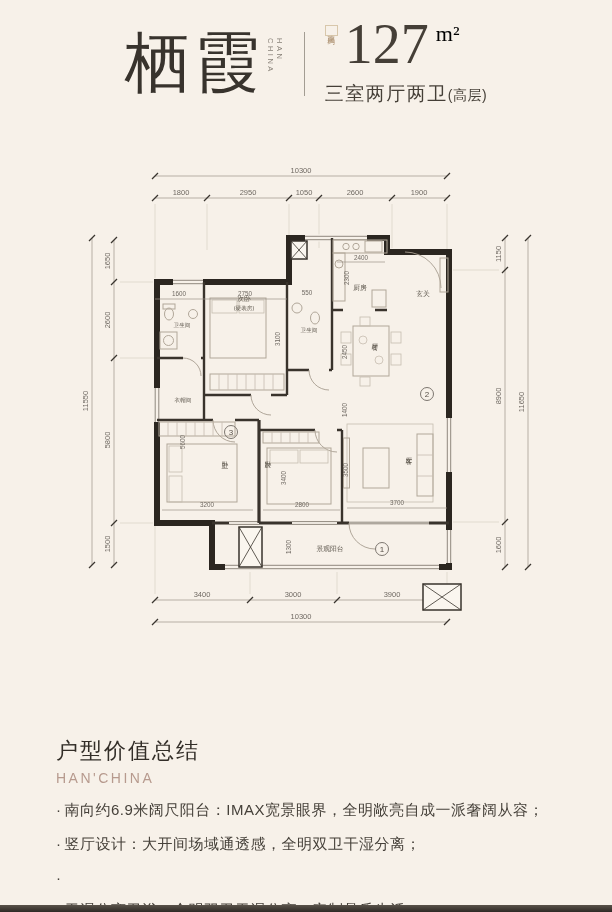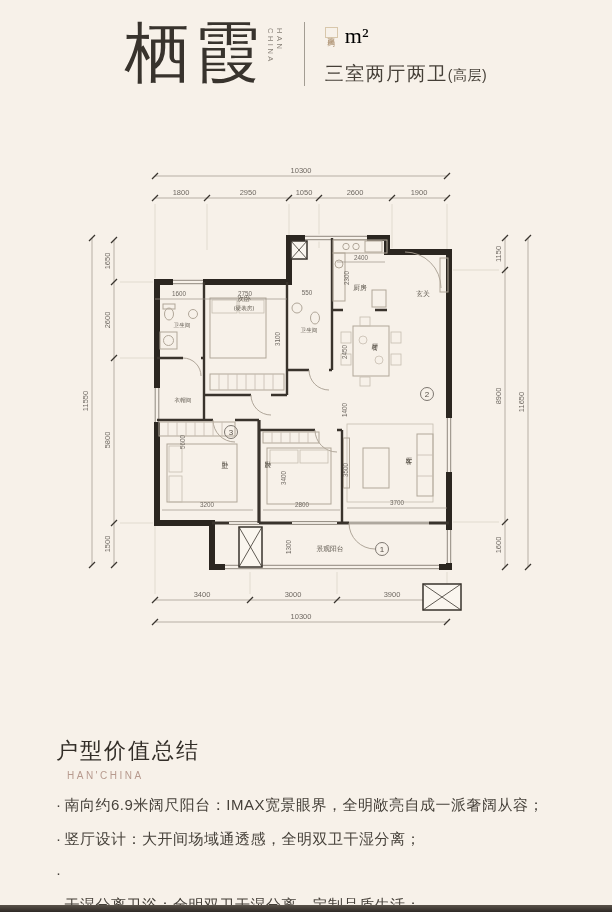--- a/index.html
+++ b/index.html
@@ -41,41 +41,42 @@
   .winbg{fill:#f7f1e9;stroke:none;}
   .hatch{stroke:#39332c;stroke-width:1.5;fill:#faf6ef;}
   .hatchline{stroke:#39332c;stroke-width:0.8;}
   .door{stroke:#a79d90;stroke-width:0.9;fill:none;}
   .marker{stroke:#6f6962;stroke-width:0.9;fill:none;}
   .markertxt{font:8px "Liberation Sans",sans-serif;fill:#564f47;text-anchor:middle;}
   
   .summary{position:absolute;left:56px;top:736px;right:36px;}
   .summary-heading{font-family:"Liberation Serif",serif;font-size:22px;color:#332e28;
                    letter-spacing:2px;}
-  .summary-brand{font-size:10px;letter-spacing:2.5px;color:#b79a8e;margin-top:4px;margin-left:11px;}
+  .summary-brand{font-size:14px;letter-spacing:2.5px;color:#b79a8e;margin-top:4px;}
   .bullets{margin-top:15px;list-style:none;margin-left:0;padding:0;}
   .bullet{font-size:15px;color:#46413a;margin-bottom:15px;display:flex;letter-spacing:0.5px;}
   .dot{margin-right:3px;}
   .bottombar{position:absolute;left:0;bottom:0;width:100%;height:7px;
              background:linear-gradient(180deg,#5a534a,#2e2925);}
 </style>
 </head>
 <body>
 
 <div class="page">
 
   <div class="header">
     <div class="title-group">
       <div class="title">栖霞</div>
       <div class="brand-vert">HAN CHINA</div>
     </div>
     <div class="divider"></div>
     <div class="area-group">
       <div class="area-row">
         <span class="badge">建面约</span>
+        <span class="area-value">127</span>
         <span class="area-unit">m²</span>
       </div>
       <div class="subtitle">
         <span>三室两厅两卫</span><span class="note">(高层)</span>
       </div>
     </div>
   </div>
 
   <svg class="plan" width="460" height="478" viewBox="85 158 460 478" xmlns="http://www.w3.org/2000/svg">
 

